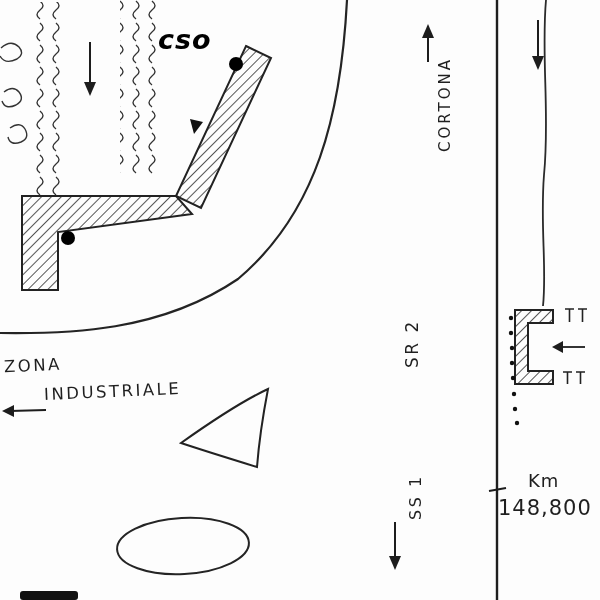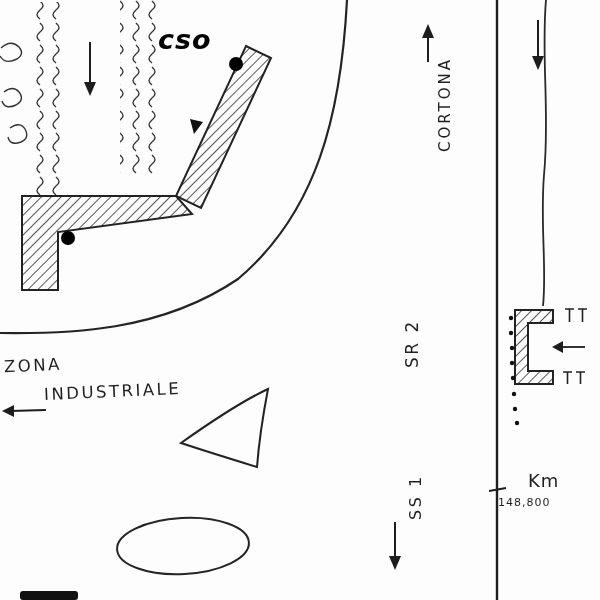--- a/index.html
+++ b/index.html
@@ -138,15 +138,15 @@
   <div class="label hand tilt" style="left:44px;top:382px;">INDUSTRIALE</div>
 
   <div class="label hand vlabel" style="left:436px;top:152px;font-size:15px;letter-spacing:3px;">CORTONA</div>
 
   <div class="label hand vlabel" style="left:402px;top:368px;font-size:17px;">SR 2</div>
 
   <div class="label hand vlabel" style="left:406px;top:520px;font-size:16px;">SS 1</div>
 
   <div class="label hand" style="left:528px;top:470px;font-size:18px;letter-spacing:1px;">Km</div>
 
-  <div class="label hand" style="left:498px;top:496px;font-size:11px;letter-spacing:1px;">148,800</div>
+  <div class="label hand" style="left:498px;top:496px;font-size:21px;letter-spacing:1px;">148,800</div>
 
 </div>
 
 </body></html>

